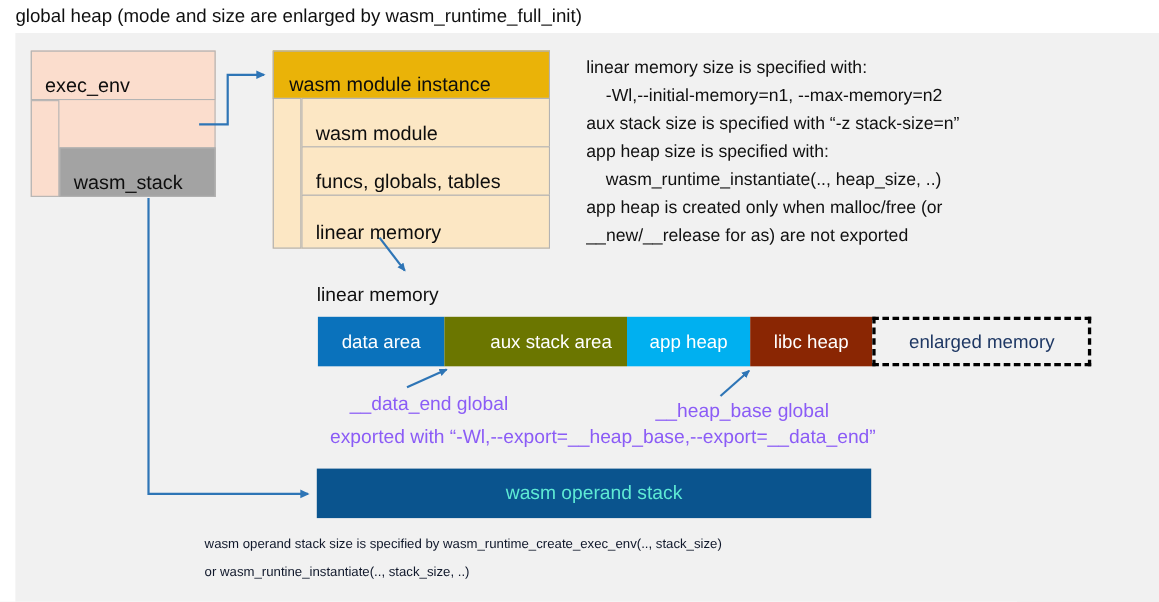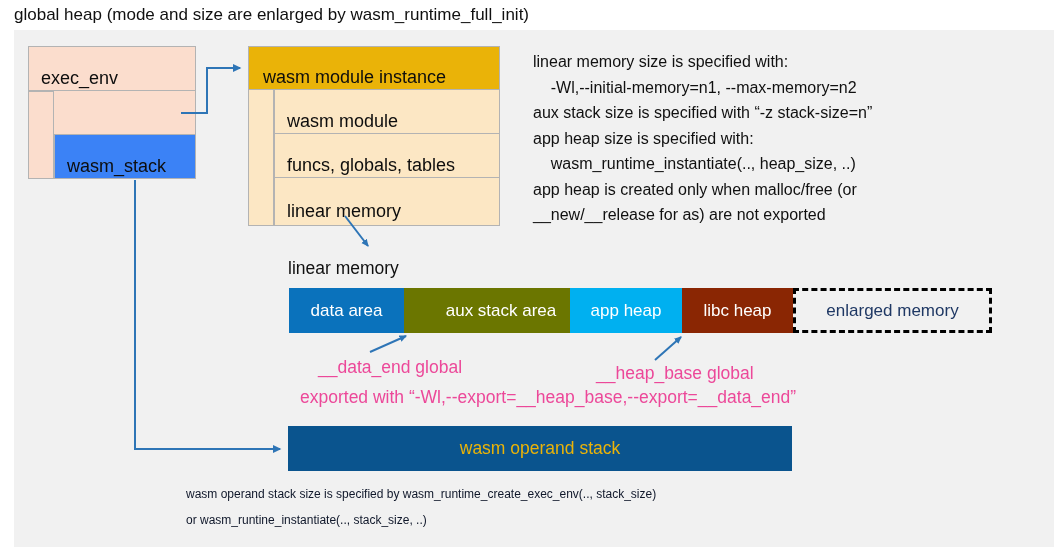--- a/index.html
+++ b/index.html
@@ -30,21 +30,21 @@
   .row span{display:block;margin-top:19px;}
 
   .exec-env{left:28px;top:46px;width:168px;height:133px;background:#fbddcd;}
   .exec-head{left:28px;top:46px;width:168px;height:45px;
       background:#fbddcd;border:1px solid #b3b3b3;padding-left:12px;font-size:18px;}
   .exec-gutter{left:28px;top:91px;width:26px;height:88px;
       background:#fbddcd;border-left:1px solid #b3b3b3;border-bottom:1px solid #b3b3b3;}
   .exec-r1{left:54px;top:91px;width:142px;height:44px;
       background:#fbddcd;border:1px solid #b3b3b3;padding-left:12px;font-size:18px;}
   .exec-r2{left:54px;top:134px;width:142px;height:45px;
-      background:#3b82f6;border:1px solid #b3b3b3;padding-left:12px;font-size:18px;}
+      background:#a3a3a3;border:1px solid #b3b3b3;padding-left:12px;font-size:18px;}
 
   .inst{left:248px;top:46px;width:252px;height:180px;background:#fce7c4;}
   .inst-head{left:248px;top:46px;width:252px;height:44px;
       background:#eab308;border:1px solid #b3b3b3;padding-left:14px;font-size:18px;}
   .inst-gutter{left:248px;top:89px;width:26px;height:137px;
       background:#fce7c4;border-left:1px solid #b3b3b3;border-bottom:1px solid #b3b3b3;}
   .inst-r1{left:274px;top:89px;width:226px;height:45px;
       background:#fce7c4;border:1px solid #b3b3b3;padding-left:12px;font-size:18px;}
   .inst-r2{left:274px;top:133px;width:226px;height:45px;
       background:#fce7c4;border:1px solid #b3b3b3;padding-left:12px;font-size:18px;}
@@ -65,29 +65,29 @@
        display:flex;align-items:center;justify-content:center;
        color:#ffffff;font-size:17px;box-sizing:border-box;}
   .seg-data{left:0;width:115px;background:#0a72bc;}
   .seg-aux{left:115px;width:166px;background:#6b7600;padding-left:28px;}
   .seg-app{left:281px;width:112px;background:#00b0f0;}
   .seg-libc{left:393px;width:111px;background:#8a2603;}
   .seg-enl{left:504px;width:199px;background:#f1f1f1;color:#1f3864;
       border:3px dashed #000000;}
 
   
-  .ann{position:absolute;font-size:17.5px;color:#ec4899;white-space:nowrap;}
+  .ann{position:absolute;font-size:17.5px;color:#8b5cf6;white-space:nowrap;}
   .ann-data-end{left:318px;top:357px;}
   .ann-heap-base{left:596px;top:363px;}
   .ann-exported{left:300px;top:387px;}
 
   
   .opstack{
     position:absolute;left:288px;top:426px;width:504px;height:45px;
-    background:#0a548e;color:#eab308;font-size:17.5px;
+    background:#0a548e;color:#5eead4;font-size:17.5px;
     display:flex;align-items:center;justify-content:center;
   }
   .bottom-note{
     position:absolute;left:186px;top:481px;width:860px;
     font-size:12px;line-height:26px;color:#0f172a;white-space:pre;
   }
 
   svg.wires{position:absolute;left:0;top:0;width:1054px;height:547px;
       pointer-events:none;}
 </style>

